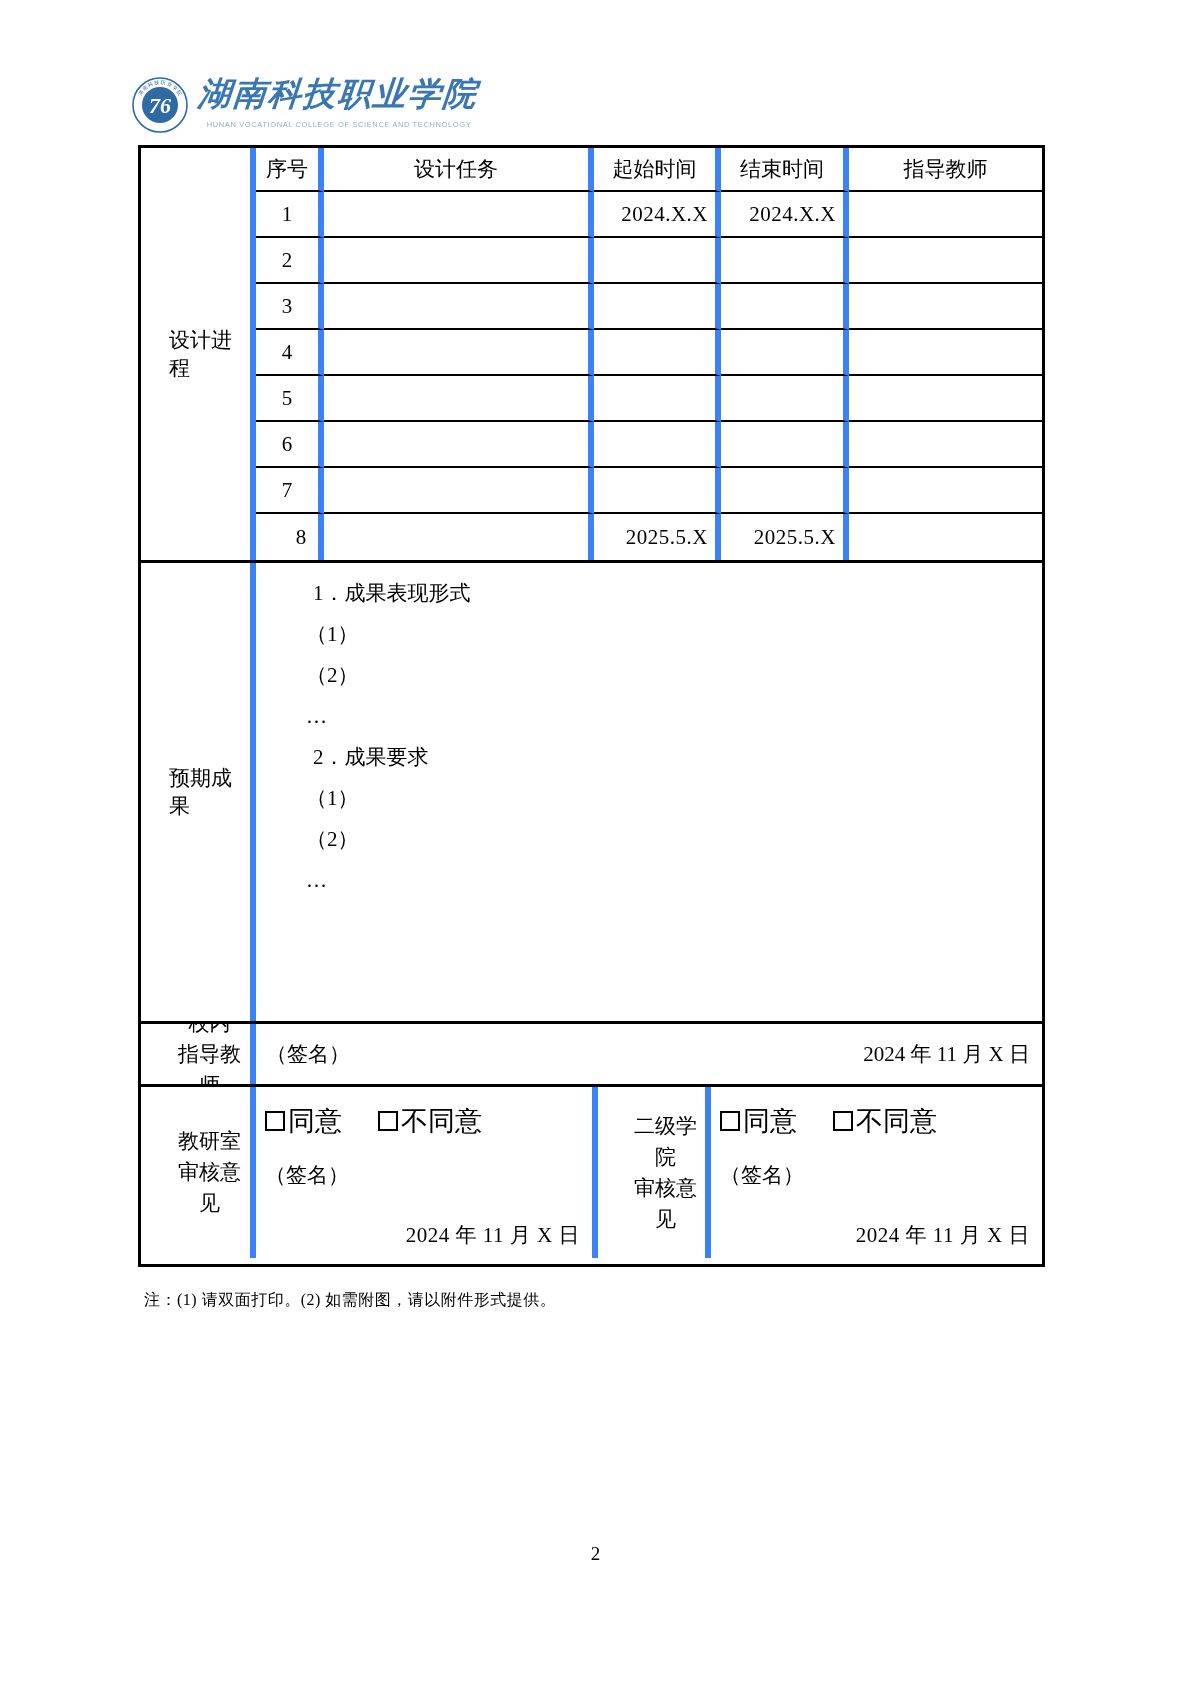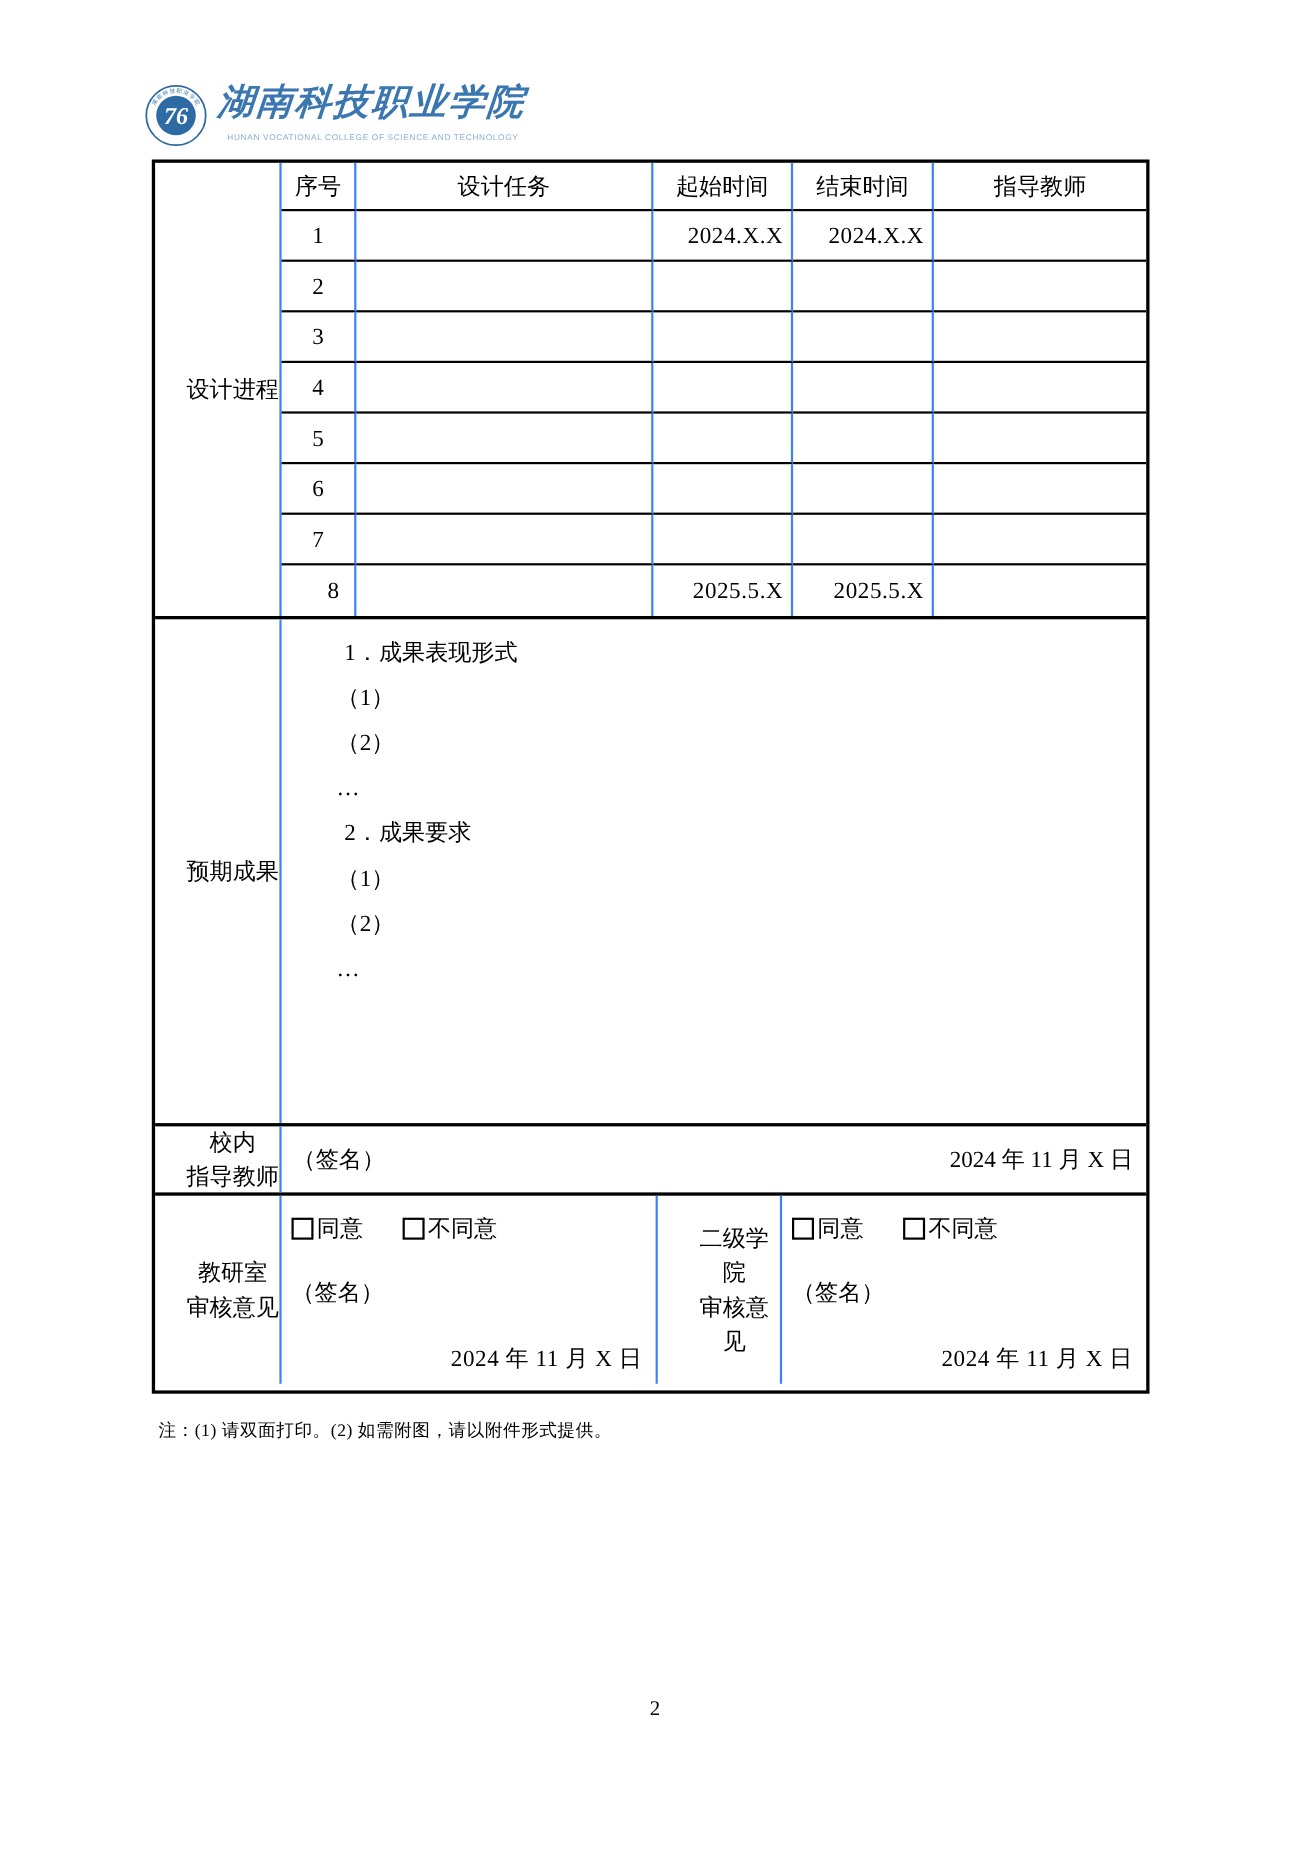--- a/index.html
+++ b/index.html
@@ -19,36 +19,36 @@
   .tbl{position:absolute;left:138px;top:145px;width:907px;height:1122px;
       border:3px solid #000;box-sizing:border-box;display:flex;flex-direction:column;background:#fff;}
   .sec{box-sizing:border-box;}
   .secA{height:415px;border-bottom:3px solid #000;display:grid;
       grid-template-columns:115px 68px 270px 127px 128px 1fr;
       grid-template-rows:44px repeat(8,46px);}
   .secB{height:461px;border-bottom:3px solid #000;display:grid;grid-template-columns:115px 1fr;}
   .secC{height:63px;border-bottom:3px solid #000;display:grid;grid-template-columns:115px 1fr;}
   .secD{height:171px;display:grid;grid-template-columns:115px 342px 113px 1fr;}
 
-  .c{border-right:2px solid #3b82f6;border-bottom:2px solid #000;box-sizing:border-box;
+  .c{border-right:6px solid #3b82f6;border-bottom:2px solid #000;box-sizing:border-box;
       display:flex;align-items:center;justify-content:center;font-size:21px;overflow:hidden;}
   .noR{border-right:none;}
   .noB{border-bottom:none;padding-left:28px;}
   .date{justify-content:flex-end;padding-right:7px;letter-spacing:0.5px;}
   .vlabel{flex-direction:column;line-height:31px;text-align:center;}
 
   .resultsBody{flex-direction:column;align-items:flex-start;justify-content:flex-start;
       padding:10px 0 0 50px;border-radius:22px;}
   .rline{height:41px;line-height:41px;font-size:21px;white-space:pre;}
   .rline.num{padding-left:7px;}
 
   .signRow{justify-content:space-between;padding:0 12px 0 10px;}
 
   .revBody{position:relative;display:block;}
-  .opts{position:absolute;top:16px;left:9px;font-size:21px;display:flex;align-items:center;white-space:nowrap;}
+  .opts{position:absolute;top:16px;left:9px;font-size:27px;display:flex;align-items:center;white-space:nowrap;}
   .chk{width:16px;height:16px;border:2px solid #000;display:inline-block;margin-right:3px;flex:0 0 auto;}
   .optGap{display:inline-block;width:36px;}
   .sig{position:absolute;top:74px;left:9px;font-size:21px;}
   .dt{position:absolute;bottom:9px;right:12px;font-size:21px;letter-spacing:0.5px;}
 
   
   .note{position:absolute;left:144px;top:1290px;font-size:16px;letter-spacing:0.5px;}
   .pageno{position:absolute;left:0;right:0;top:1543px;text-align:center;font-size:19px;}
 </style>
 </head>

